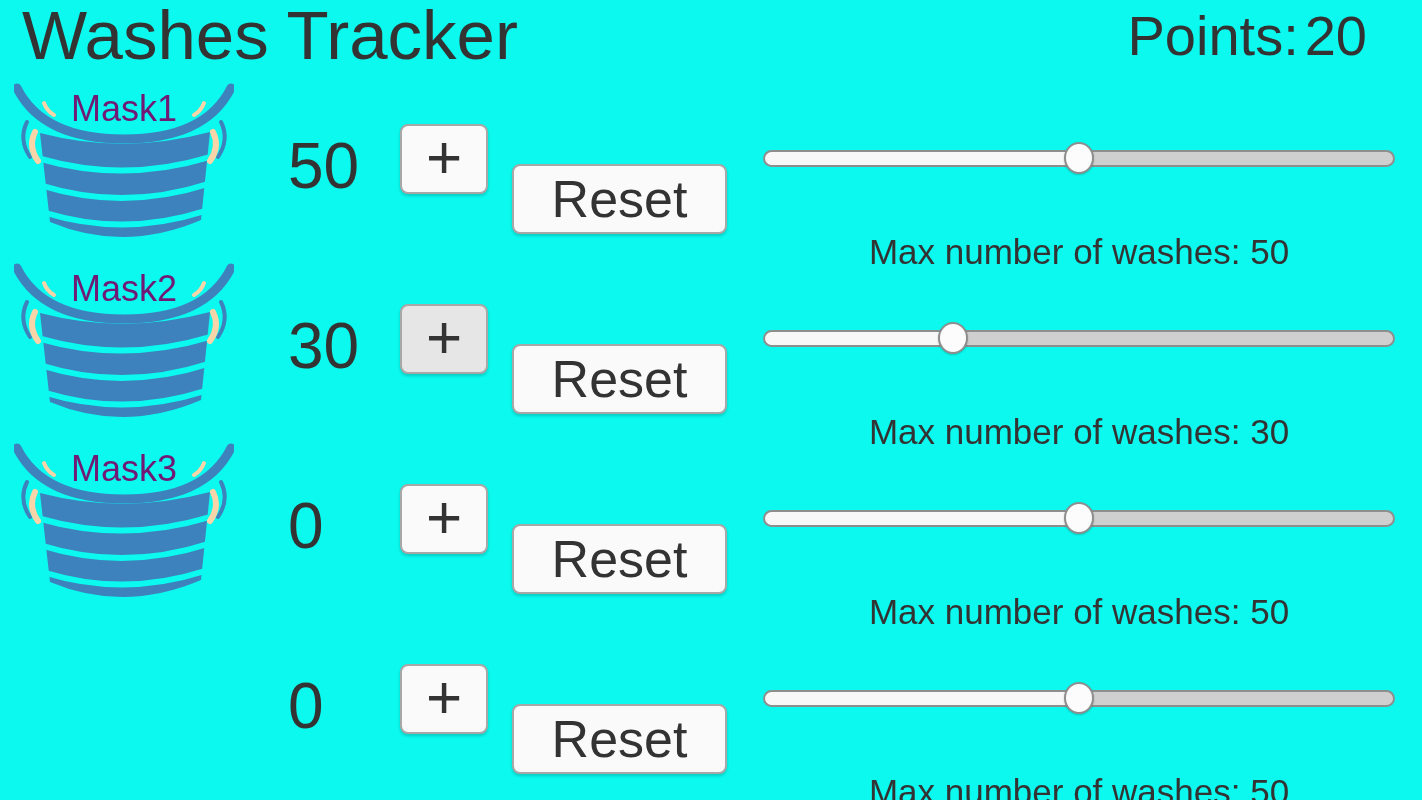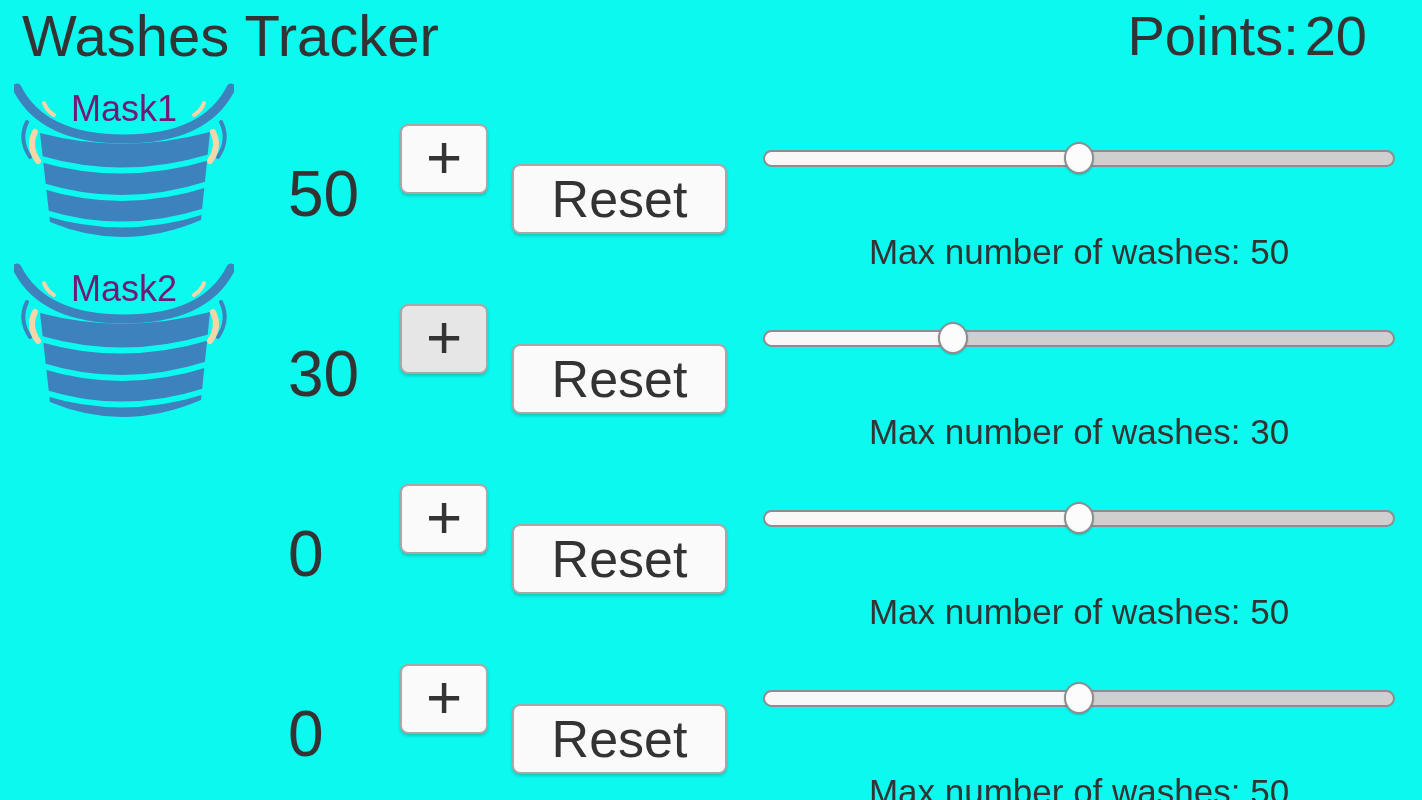--- a/index.html
+++ b/index.html
@@ -18,21 +18,21 @@
   html,body { width:1422px; height:800px; }
   body {
     position:relative;
     overflow:hidden;
     background:var(--bg);
     font-family:"Liberation Sans", sans-serif;
     color:var(--text);
   }
   .app-title {
     position:absolute; left:22px; top:2px;
-    font-size:58px; font-weight:400; line-height:68px;
+    font-size:69px; font-weight:400; line-height:68px;
   }
   .points {
     position:absolute; right:55px; top:2px;
     font-size:56px; font-weight:400; line-height:68px;
     display:flex; align-items:baseline;
   }
   .points .points-value { margin-left:6px; }
 
   .row { position:absolute; left:0; width:1422px; height:180px; }
 
@@ -42,21 +42,21 @@
   .blue-stroke { stroke:var(--mask-blue); }
   .gap { stroke:var(--bg); }
   .peach { stroke:var(--peach); }
   .mask-label {
     position:absolute; left:0; top:8px; width:100%;
     text-align:center; font-size:36px; line-height:38px; color:#701a75;
   }
 
   .count {
     position:absolute; left:288px; top:50px;
-    font-size:64px; line-height:72px; color:var(--text);margin-top:28px;
+    font-size:64px; line-height:72px; color:var(--text);
   }
 
   .btn {
     position:absolute; top:44px; height:70px;
     display:flex; align-items:center; justify-content:center;
     background:var(--btn-bg);
     border:2px solid var(--btn-border);
     border-radius:8px;
     color:var(--text);
     box-shadow:0 2px 3px rgba(0,0,0,0.18);
@@ -165,20 +165,36 @@
       <div class="track">
         <div class="track-fill" style="width: 30%;"></div>
       </div>
       <div class="thumb" style="left: 30%;"></div>
     </div>
 
     <div class="max-label">Max number of washes: 30</div>
   </div>
 
   <div class="row" style="top: 440px;">
+    <div class="mask">
+      <svg class="mask-svg" viewBox="0 0 220 170" width="220" height="170" aria-hidden="true">
+        <path class="blue-stroke" d="M 3 6 C 22 44 62 57 110 57 C 158 57 198 44 217 6" fill="none" stroke-width="9" stroke-linecap="round"></path>
+        <path class="blue-fill" d="M 26 51 Q 110 73 196 50 L 187 138 Q 110 171 36 140 Z"></path>
+        <path class="gap" d="M 27 77 Q 110 101 196 75" fill="none" stroke-width="6"></path>
+        <path class="gap" d="M 29 104 Q 110 129 194 102" fill="none" stroke-width="6"></path>
+        <path class="gap" d="M 32 131 Q 110 155 191 129" fill="none" stroke-width="6"></path>
+        <path class="blue-stroke" d="M 13 40 C 7 52 8 63 16 75" fill="none" stroke-width="4" stroke-linecap="round"></path>
+        <path class="peach" d="M 21 50 C 16 60 17 69 24 79" fill="none" stroke-width="6" stroke-linecap="round"></path>
+        <path class="blue-stroke" d="M 207 40 C 213 52 212 63 204 75" fill="none" stroke-width="4" stroke-linecap="round"></path>
+        <path class="peach" d="M 199 50 C 204 60 203 69 196 79" fill="none" stroke-width="6" stroke-linecap="round"></path>
+        <path class="peach" d="M 30 21 Q 33 29 40 33" fill="none" stroke-width="4" stroke-linecap="round"></path>
+        <path class="peach" d="M 190 21 Q 187 29 180 33" fill="none" stroke-width="4" stroke-linecap="round"></path>
+      </svg>
+      <div class="mask-label">Mask3</div>
+    </div>
 
     <div class="count">0</div>
 
     <button class="btn plus">+</button>
     <button class="btn reset">Reset</button>
 
     <div class="slider">
       <div class="track">
         <div class="track-fill" style="width: 50%;"></div>
       </div>

